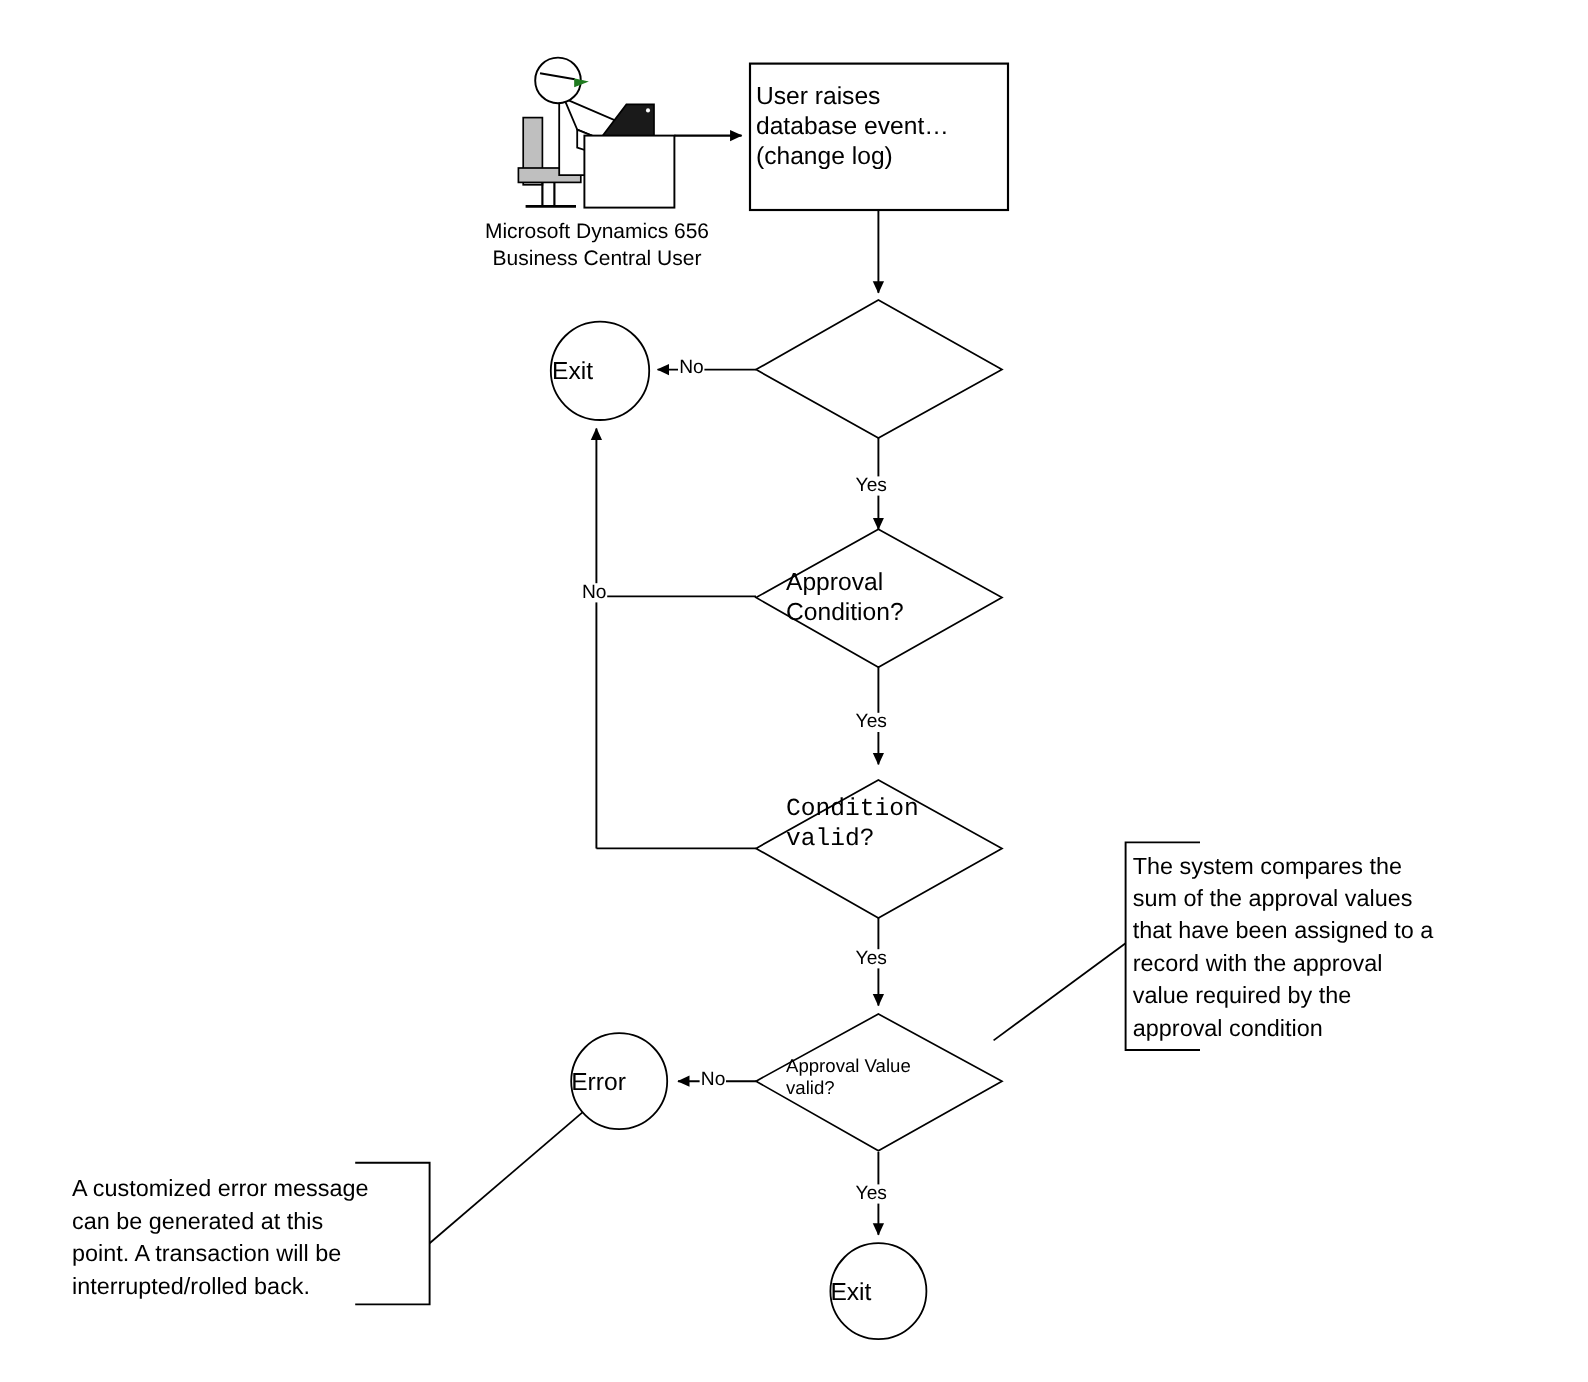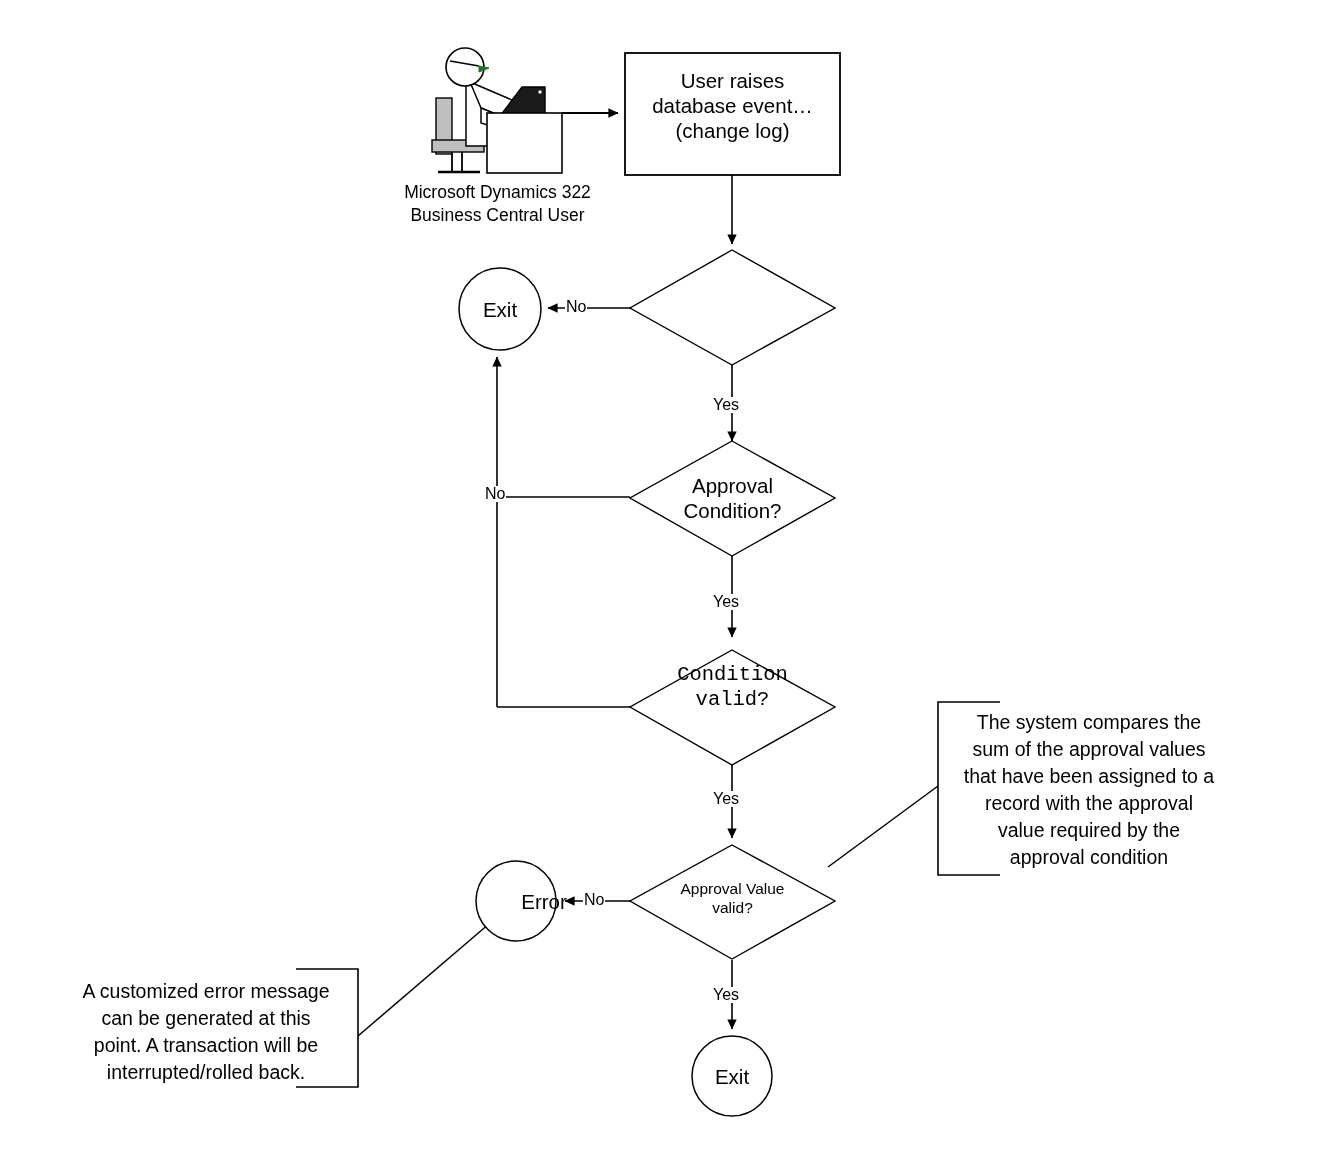--- a/index.html
+++ b/index.html
@@ -20,39 +20,37 @@
   }
   svg.layer {
     position: absolute;
     left: 0;
     top: 0;
     width: 1323px;
     height: 1152px;
   }
   .node-text {
     position: absolute;
-    text-align: center;
     line-height: 1.22;
     color: #000000;
     white-space: pre-line;
     pointer-events: none;
   }
   .t20 { font-size: 20.5px; }
   .t15 { font-size: 15.5px; }
   .edge-label {
     position: absolute;
     font-size: 16px;
     color: #000000;
     background: #ffffff;
     padding: 0 1px;
     line-height: 1;
   }
   .note-text {
     position: absolute;
-    text-align: center;
     font-size: 19.5px;
     line-height: 1.38;
     white-space: pre-line;
     color: #000000;
   }
   .caption {
     position: absolute;
     text-align: center;
     font-size: 17.5px;
     line-height: 1.32;
@@ -154,25 +152,25 @@
 Condition?</div>
 
   <div class="node-text t20" style="left:655px; top:662px; width:155px;font-family:Liberation Mono, monospace;">Condition
 valid?</div>
 
   <div class="node-text t15" style="left:655px; top:880px; width:155px;">Approval Value
 valid?</div>
 
   <div class="node-text t20" style="left:460px; top:297px; width:80px;">Exit</div>
 
-  <div class="node-text t20" style="left:476px; top:889px; width:80px;padding-left:28px;">Error</div>
+  <div class="node-text t20" style="left:476px; top:889px; width:80px;">Error</div>
 
   <div class="node-text t20" style="left:692px; top:1064px; width:80px;">Exit</div>
 
-  <div class="caption" style="left:385px; top:181px; width:225px;">Microsoft Dynamics 322
+  <div class="caption" style="left:385px; top:181px; width:225px;">Microsoft Dynamics 656
 Business Central User</div>
 
   <div class="edge-label" style="left:565px; top:299px;">No</div>
 
   <div class="edge-label" style="left:712px; top:397px;">Yes</div>
 
   <div class="edge-label" style="left:484px; top:486px;">No</div>
 
   <div class="edge-label" style="left:712px; top:594px;">Yes</div>
 

